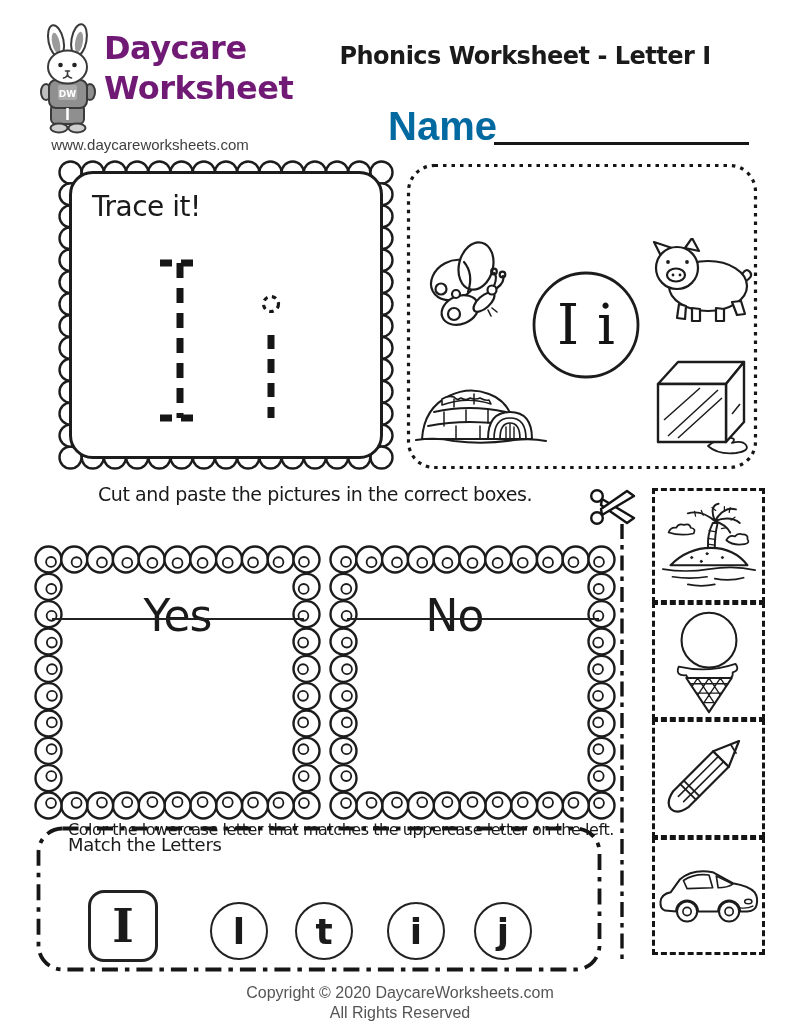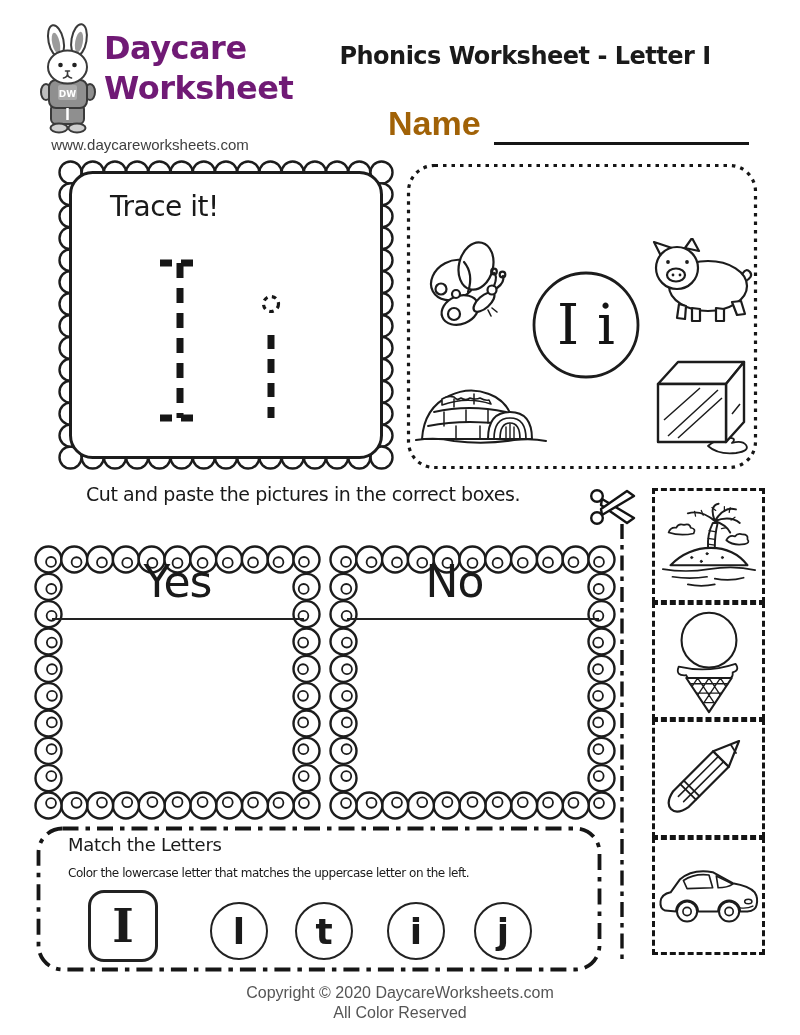--- a/index.html
+++ b/index.html
@@ -7,44 +7,44 @@
         font-family:"DejaVu Sans",sans-serif;color:#1a1a1a;}
   .abs{position:absolute;}
   .center{text-align:center;}
 
   
   .brand{left:104px;top:28px;font-weight:bold;color:#701a75;line-height:40px;
          font-size:32px;letter-spacing:-0.5px;}
   .site-url{left:28px;top:128px;width:244px;font-size:15px;color:#404040;
             font-family:"Liberation Sans",sans-serif;margin-top:8px;}
   .page-title{left:280px;top:42px;width:490px;font-size:24px;font-weight:bold;letter-spacing:-0.5px;}
-  .name-label{left:388px;top:104px;font-size:34px;font-family:"Liberation Sans",sans-serif;font-weight:bold;color:#a16207;}
+  .name-label{left:388px;top:104px;font-size:40px;font-family:"Liberation Sans",sans-serif;font-weight:bold;color:#0369a1;}
   .name-line{left:494px;top:142px;width:255px;height:3px;background:#161616;}
 
   
-  .trace-title{left:110px;top:190px;font-size:28px;letter-spacing:-0.5px;}
+  .trace-title{left:92px;top:190px;font-size:28px;letter-spacing:-0.5px;}
 
   
   .draw-instr{left:424px;top:177px;width:322px;font-size:17px;line-height:30px;letter-spacing:-0.3px;}
 
   
-  .cut-instr{left:4px;top:483px;width:598px;font-size:19px;letter-spacing:-0.4px;}
+  .cut-instr{left:16px;top:483px;width:598px;font-size:19px;letter-spacing:-0.4px;}
   .question{left:0;top:504px;width:608px;font-size:28px;letter-spacing:-0.6px;}
 
-  .box-label{font-size:44px;letter-spacing:-1px;}
+  .box-label{font-size:44px;letter-spacing:-1px;margin-top:34px;}
   .yes-label{left:34px;top:556px;width:287px;}
   .no-label{left:311px;top:556px;width:287px;}
   .inner-line{height:2px;background:#222;top:618px;}
 
   .cutbox{position:absolute;left:652px;width:113px;border:3px dashed #141414;
           box-sizing:border-box;display:flex;align-items:center;justify-content:center;background:#fff;}
 
   
   .match-title{left:68px;top:834px;font-size:18px;letter-spacing:-0.3px;}
-  .match-instr{left:68px;top:866px;font-size:12px;letter-spacing:-0.45px;}
+  .match-instr{left:68px;top:820px;font-size:16px;letter-spacing:-0.45px;}
   .letter-tile{left:88px;top:890px;width:70px;height:72px;border:3px solid #222;border-radius:16px;
                display:flex;align-items:center;justify-content:center;box-sizing:border-box;
                font-family:"DejaVu Serif",serif;font-weight:bold;font-size:46px;}
   .letter-circle{position:absolute;top:902px;width:58px;height:58px;border:2.5px solid #222;border-radius:50%;
                  display:flex;align-items:center;justify-content:center;box-sizing:border-box;
                  font-weight:bold;font-size:36px;background:#fff;}
 
   .footer{left:0;top:983px;width:800px;font-size:16px;line-height:20px;color:#555;
           font-family:"Liberation Sans",sans-serif;}
 </style>
@@ -482,16 +482,16 @@
   </div>
   <div class="letter-circle" style="left:387px;">
     <span>i</span>
   </div>
   <div class="letter-circle" style="left:474px;">
     <span>j</span>
   </div>
 
   <div class="abs footer center">
     <div>Copyright © 2020 DaycareWorksheets.com</div>
-    <div>All Color Reserved</div>
+    <div>All Rights Reserved</div>
   </div>
 
 </div>
 
 </body></html>

